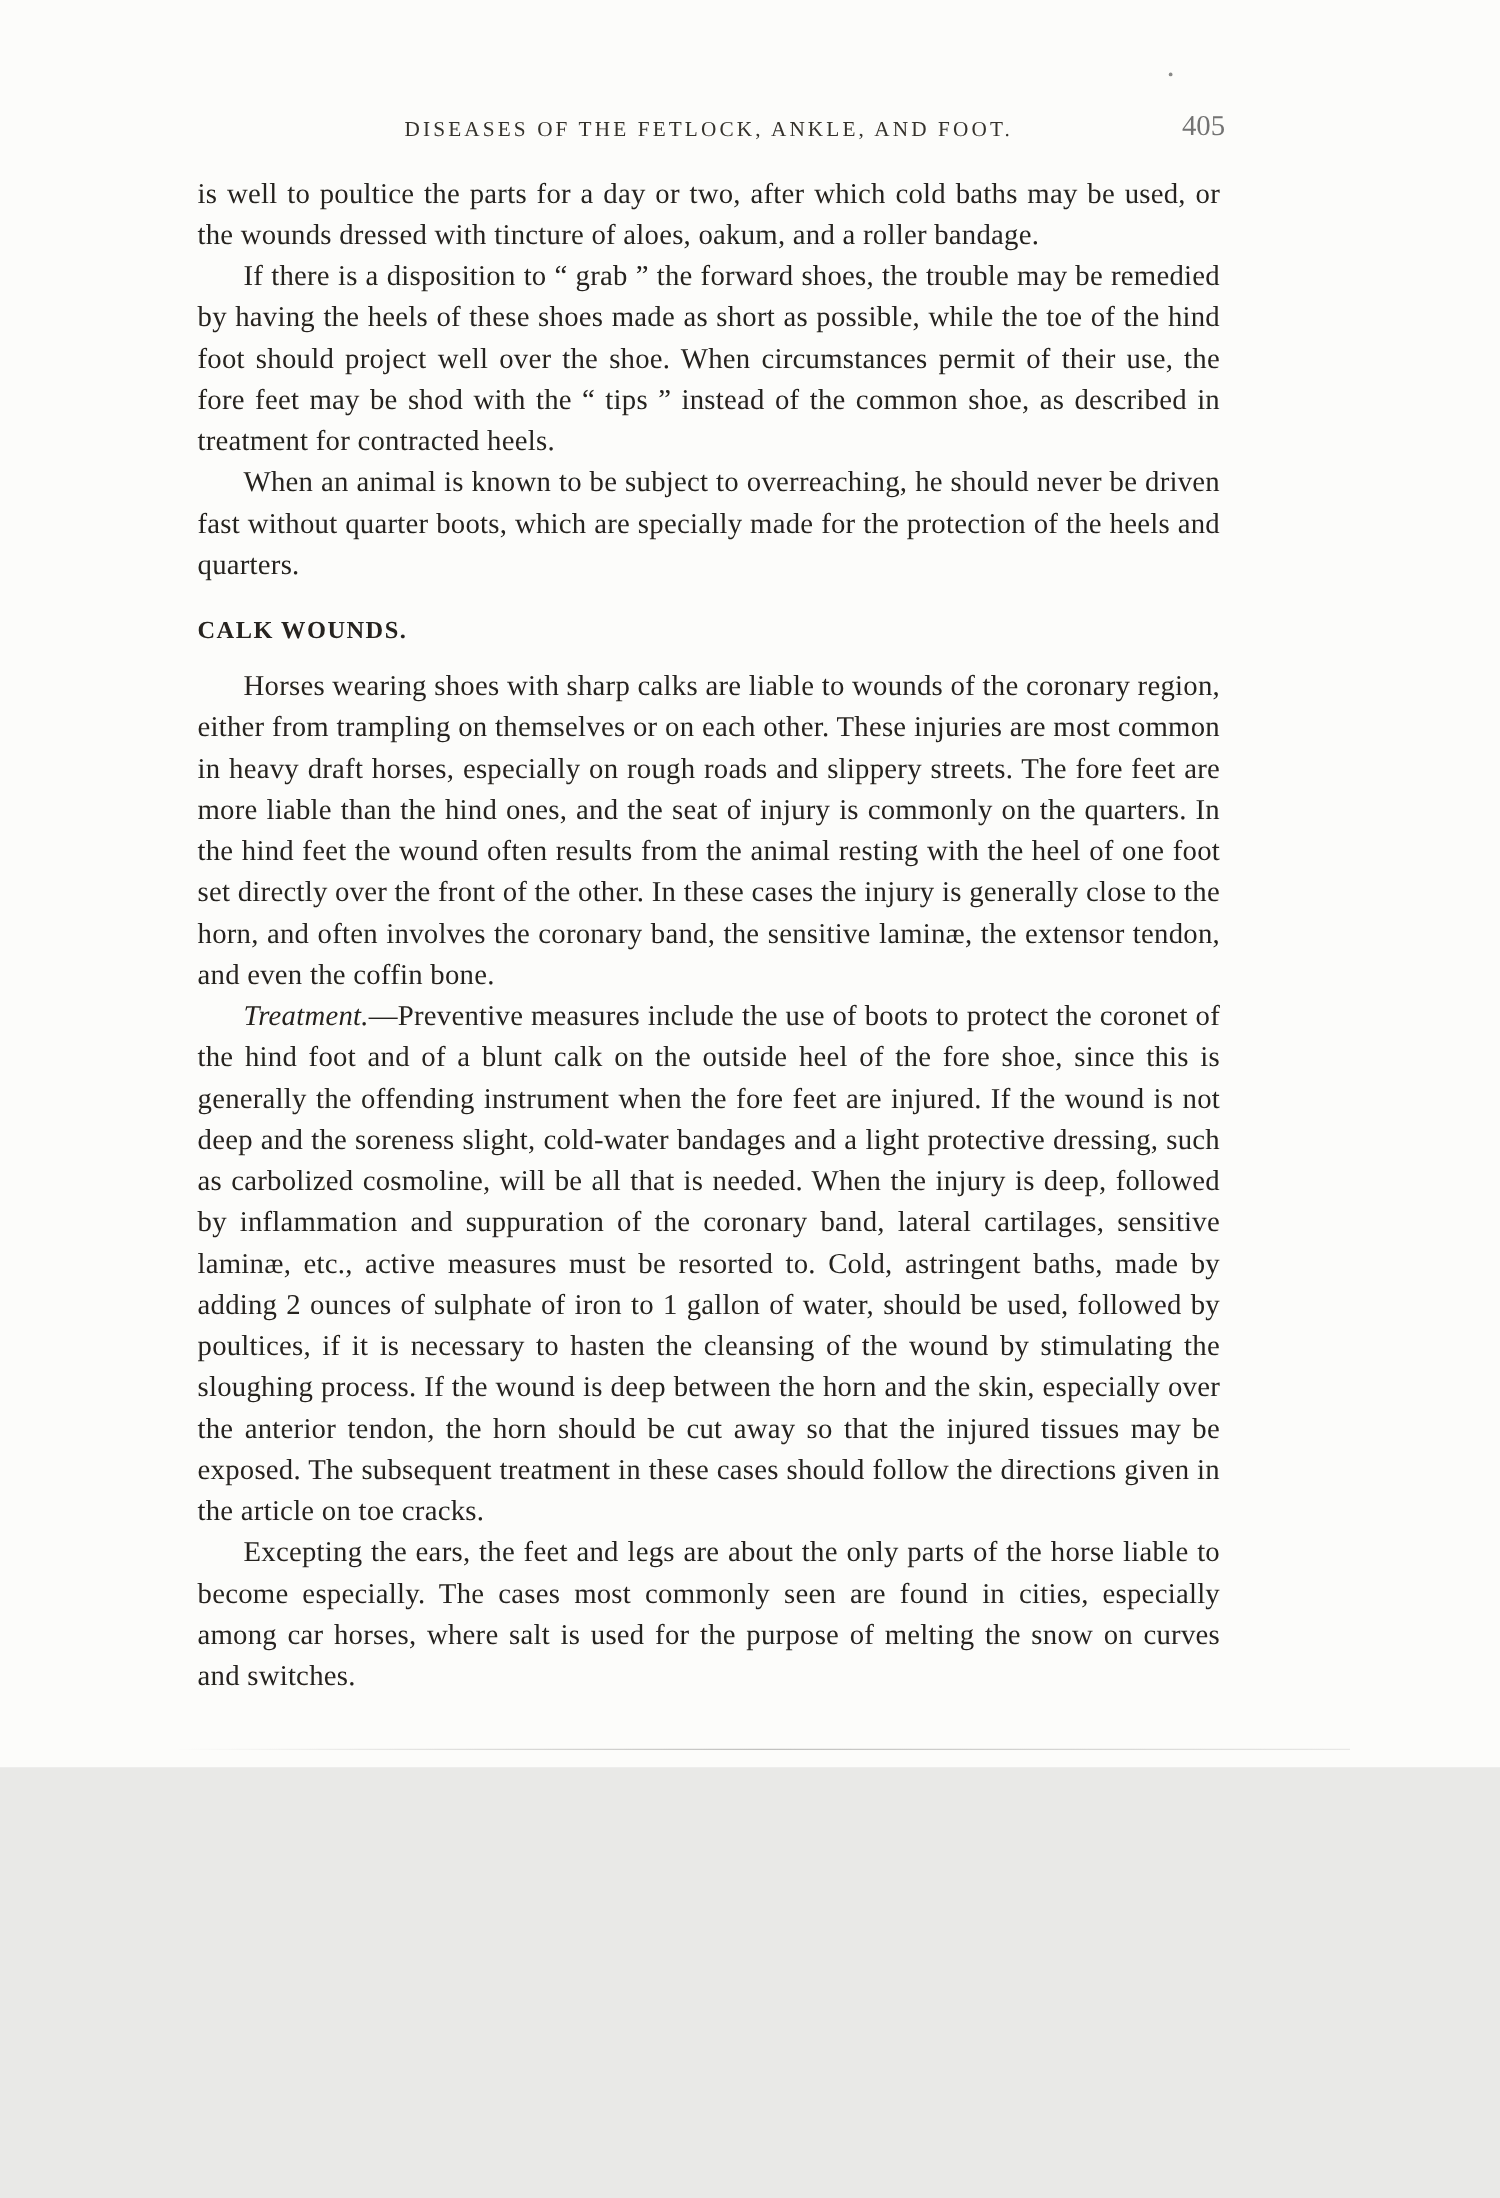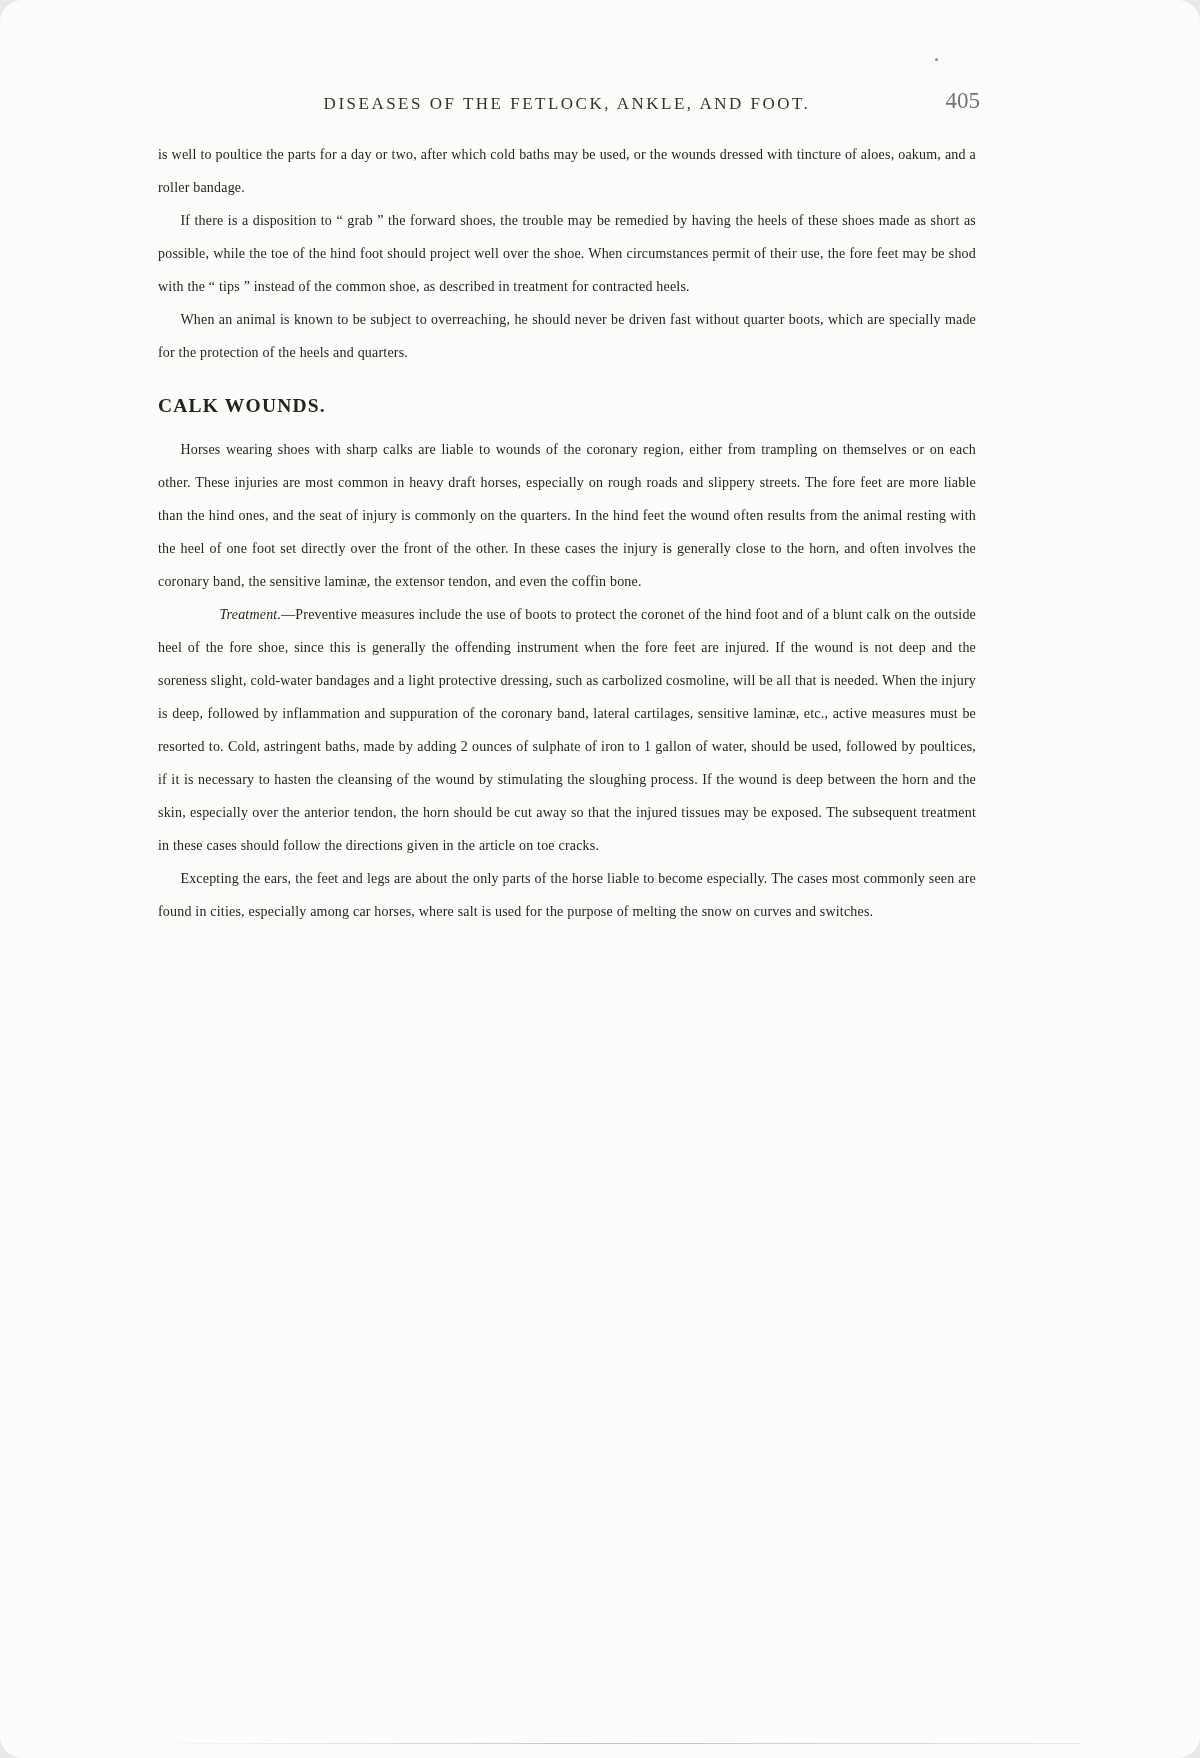--- a/index.html
+++ b/index.html
@@ -3,29 +3,28 @@
 <meta charset="utf-8">
 <style>
   html, body {
     margin: 0;
     padding: 0;
     background: #e9e9e7;
   }
   .page {
     position: relative;
     width: 1200px;
-    height: 1758px;
+    height: 1414px;
     margin: 0 auto;
     background: #fcfcfa;
     color: #26231f;
     font-family: "Liberation Serif", "DejaVu Serif", serif;
     overflow: hidden;
     box-sizing: border-box;
     padding: 88px 224px 0 158px;
-    border-radius: 22px;
   }
   .page-header {
     position: relative;
     height: 34px;
     margin-bottom: 16px;
   }
   .running-title {
     position: absolute;
     left: 0;
     right: 0;
@@ -38,39 +37,38 @@
   }
   .page-number {
     position: absolute;
     right: -4px;
     top: 0;
     font-size: 23px;
     color: #737373;
   }
   .body-text p {
     margin: 0;
-    font-size: 14px;
+    font-size: 23px;
     line-height: 33px;
     text-align: justify;
     letter-spacing: 0.2px;
   }
   .body-text p.indent {
     text-indent: 1.6em;
   }
   .section-heading {
     text-align: left;
     font-weight: bold;
     font-size: 19.5px;
     letter-spacing: 1.2px;
     margin: 26px 0 16px 0;
     color: #26231f;
   }
   em.lead {
     font-style: italic;
-    margin-left: 39px;
   }
   .scan-line {
     position: absolute;
     left: 140px;
     right: 120px;
     bottom: 14px;
     height: 1px;
     background: linear-gradient(to right, rgba(120,120,118,0), rgba(120,120,118,0.45), rgba(120,120,118,0.15));
   }
   .dot-artifact {

